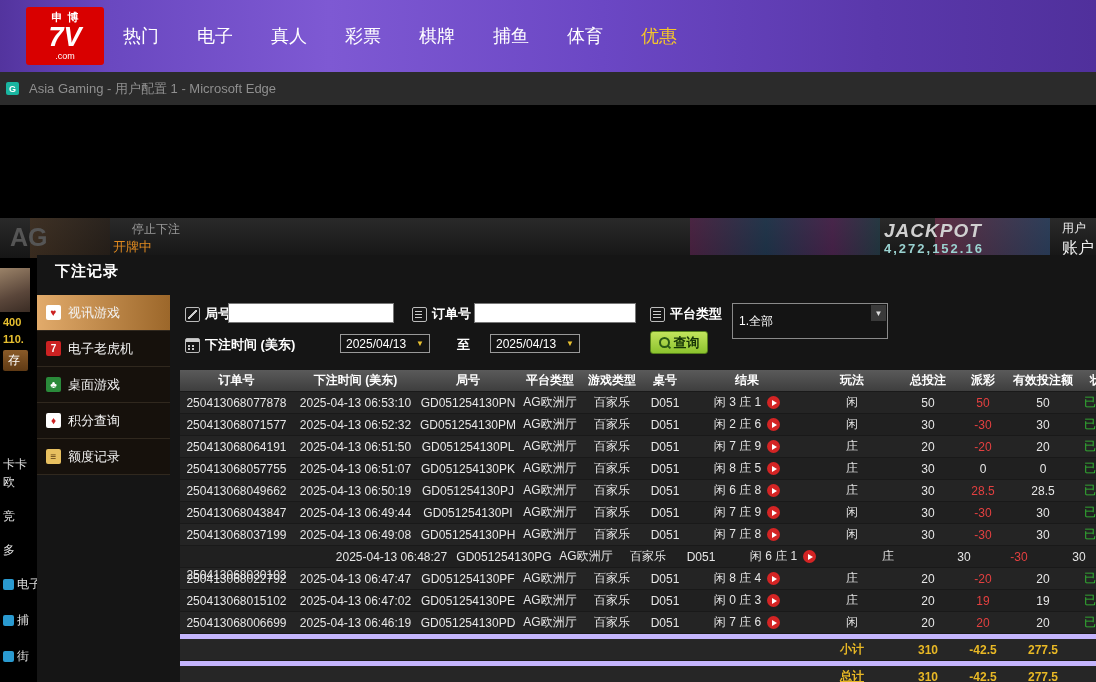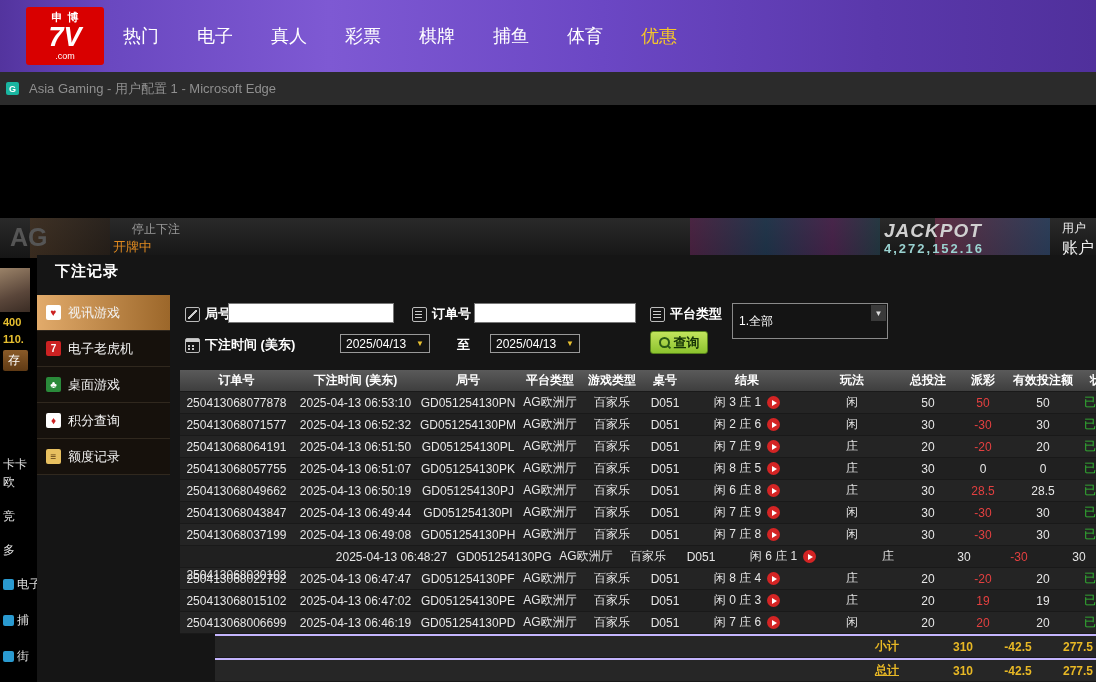--- a/index.html
+++ b/index.html
@@ -105,21 +105,21 @@
   .trow{display:flex;height:21px;align-items:center;background:#242424;border-bottom:1px solid #191919;}
   .trow.alt{background:#202020;}
   .thead{background:linear-gradient(180deg,#5a5a5a,#3e3e3e);}
   .thead .tc{color:#fff;font-weight:bold;}
   .tc{font-size:12px;color:#e6e6e6;text-align:center;white-space:nowrap;overflow:hidden;}
   .result-cell{display:flex;align-items:center;justify-content:center;gap:6px;}
   .play{width:13px;height:13px;border-radius:50%;background:#d42424;display:inline-flex;align-items:center;
         justify-content:center;flex:0 0 13px;cursor:pointer;}
   .ptri{width:0;height:0;border-left:5px solid #fff;border-top:3px solid transparent;border-bottom:3px solid transparent;
         margin-left:1px;display:block;}
-  .sum{border-top:2px solid #c4b5fd;background:#262626;margin-left:35px;}
+  .sum{border-top:5px solid #c4b5fd;background:#262626;}
   .gold{color:#e8b825;font-weight:bold;}
   .red{color:#e34040;}
   .green{color:#35c035;}
 </style>
 </head>
 <body>
 
 <div id="app">
 
   <div class="topnav">

